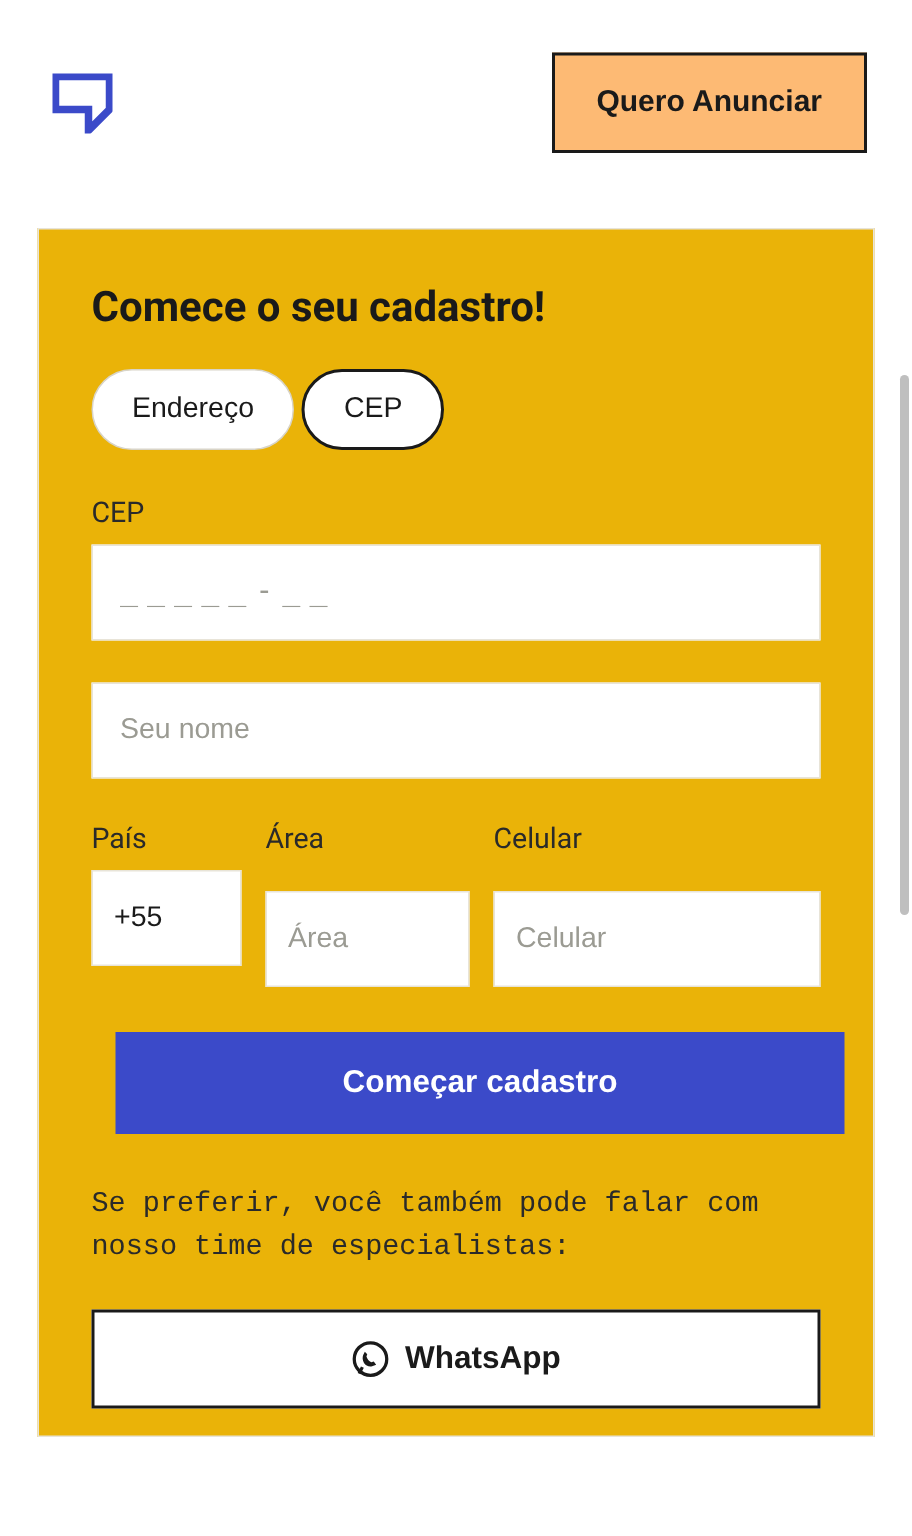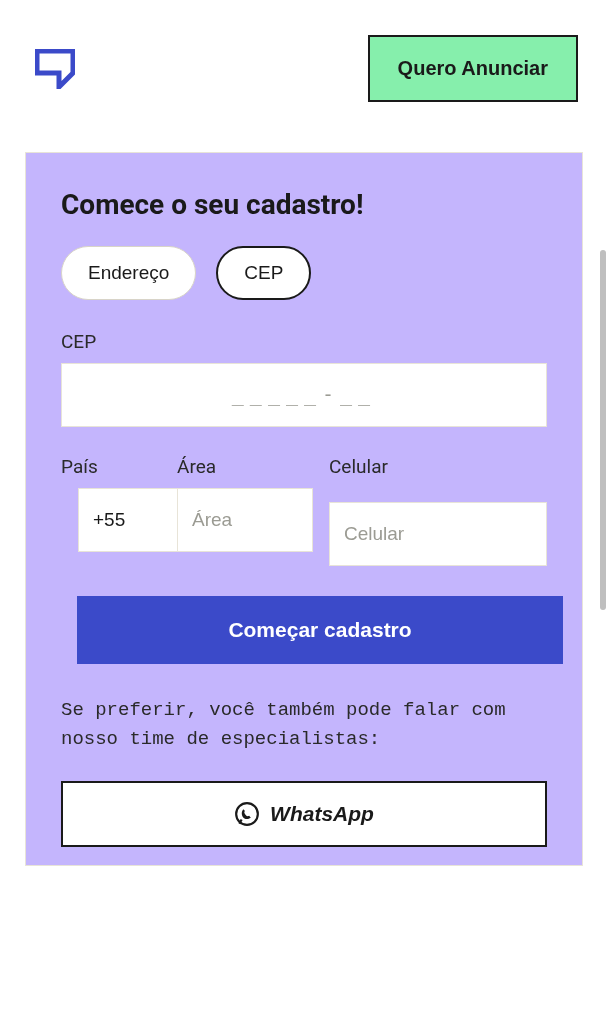--- a/index.html
+++ b/index.html
@@ -19,43 +19,43 @@
       display: flex;
       justify-content: space-between;
       align-items: center;
       padding: 35px 30px 20px 35px;
     }
     .logo {
       width: 40px;
       height: 40px;
     }
     .announce-btn {
-      background: #86efac;
+      background: #fdba74;
       border: 2px solid #1a1a1a;
       padding: 20px 28px;
       font-size: 20px;
       font-weight: 700;
       cursor: pointer;
       color: #1a1a1a;
     }
     .card {
       margin: 30px 25px 0 25px;
       border: 1px solid #e8e4d8;
       padding: 35px 35px 0 35px;
-      background: #c4b5fd;
+      background: #eab308;
     }
     .card-title {
       font-size: 28px;
       font-weight: 700;
       color: #1a1a1a;
       margin-bottom: 25px;
     }
     .tab-group {
       display: flex;
-      gap: 20px;
+      gap: 5px;
       margin-bottom: 30px;
     }
     .tab {
       border-radius: 999px;
       padding: 14px 26px;
       font-size: 19px;
       background: #ffffff;
       cursor: pointer;
       color: #1a1a1a;
     }
@@ -73,21 +73,20 @@
       display: block;
     }
     .text-input {
       width: 100%;
       border: 1px solid #e8e4d8;
       padding: 20px 18px;
       font-size: 19px;
       color: #1a1a1a;
       background: #ffffff;
       margin-bottom: 28px;
-      text-align: center;
     }
     .text-input::placeholder {
       color: #9b9b93;
       letter-spacing: 1px;
     }
     .cep-input::placeholder {
       letter-spacing: 6px;
       font-family: monospace;
       font-size: 20px;
     }
@@ -101,39 +100,39 @@
     }
     .phone-col {
       display: flex;
       flex-direction: column;
     }
     .phone-col-country {
       width: 100px;
     }
     .phone-col-area {
       width: 136px;
+      justify-content: space-between;
     }
     .phone-col-cell {
       flex: 1;
       gap: 14px;
     }
     .phone-input {
       border: 1px solid #e8e4d8;
       padding: 20px 14px;
       font-size: 19px;
       color: #1a1a1a;
       background: #ffffff;
       width: 100%;
     }
     .phone-input::placeholder {
       color: #9b9b93;
     }
     .country-input {
       color: #1a1a1a;
-      margin-left: 17px;
     }
     .primary-btn {
       width: 100%;
       background: #3b4ac9;
       color: #ffffff;
       border: none;
       padding: 22px;
       font-size: 21px;
       font-weight: 600;
       cursor: pointer;
@@ -154,21 +153,20 @@
       padding: 18px;
       font-size: 21px;
       font-weight: 700;
       cursor: pointer;
       display: flex;
       align-items: center;
       justify-content: center;
       gap: 10px;
       color: #1a1a1a;
       margin-bottom: 18px;
-      font-style: italic;
     }
     .whatsapp-icon {
       width: 26px;
       height: 26px;
     }
     .scrollbar-indicator {
       position: absolute;
       right: 2px;
       top: 250px;
       width: 6px;
@@ -193,20 +191,21 @@
   <h1 class="card-title">Comece o seu cadastro!</h1>
 
   <div class="tab-group">
     <button class="tab tab-inactive">Endereço</button>
     <button class="tab tab-active">CEP</button>
   </div>
 
   <label class="field-label">CEP</label>
   <input type="text" class="text-input cep-input" placeholder="_____-__" style="">
 
+  <input type="text" class="text-input name-input" placeholder="Seu nome" style="">
 
   <div class="phone-row">
     <div class="phone-col phone-col-country">
       <label class="field-label">País</label>
       <input type="text" class="phone-input country-input" value="+55" style="">
     </div>
     <div class="phone-col phone-col-area">
       <label class="field-label">Área</label>
       <input type="text" class="phone-input" placeholder="Área" style="">
     </div>

